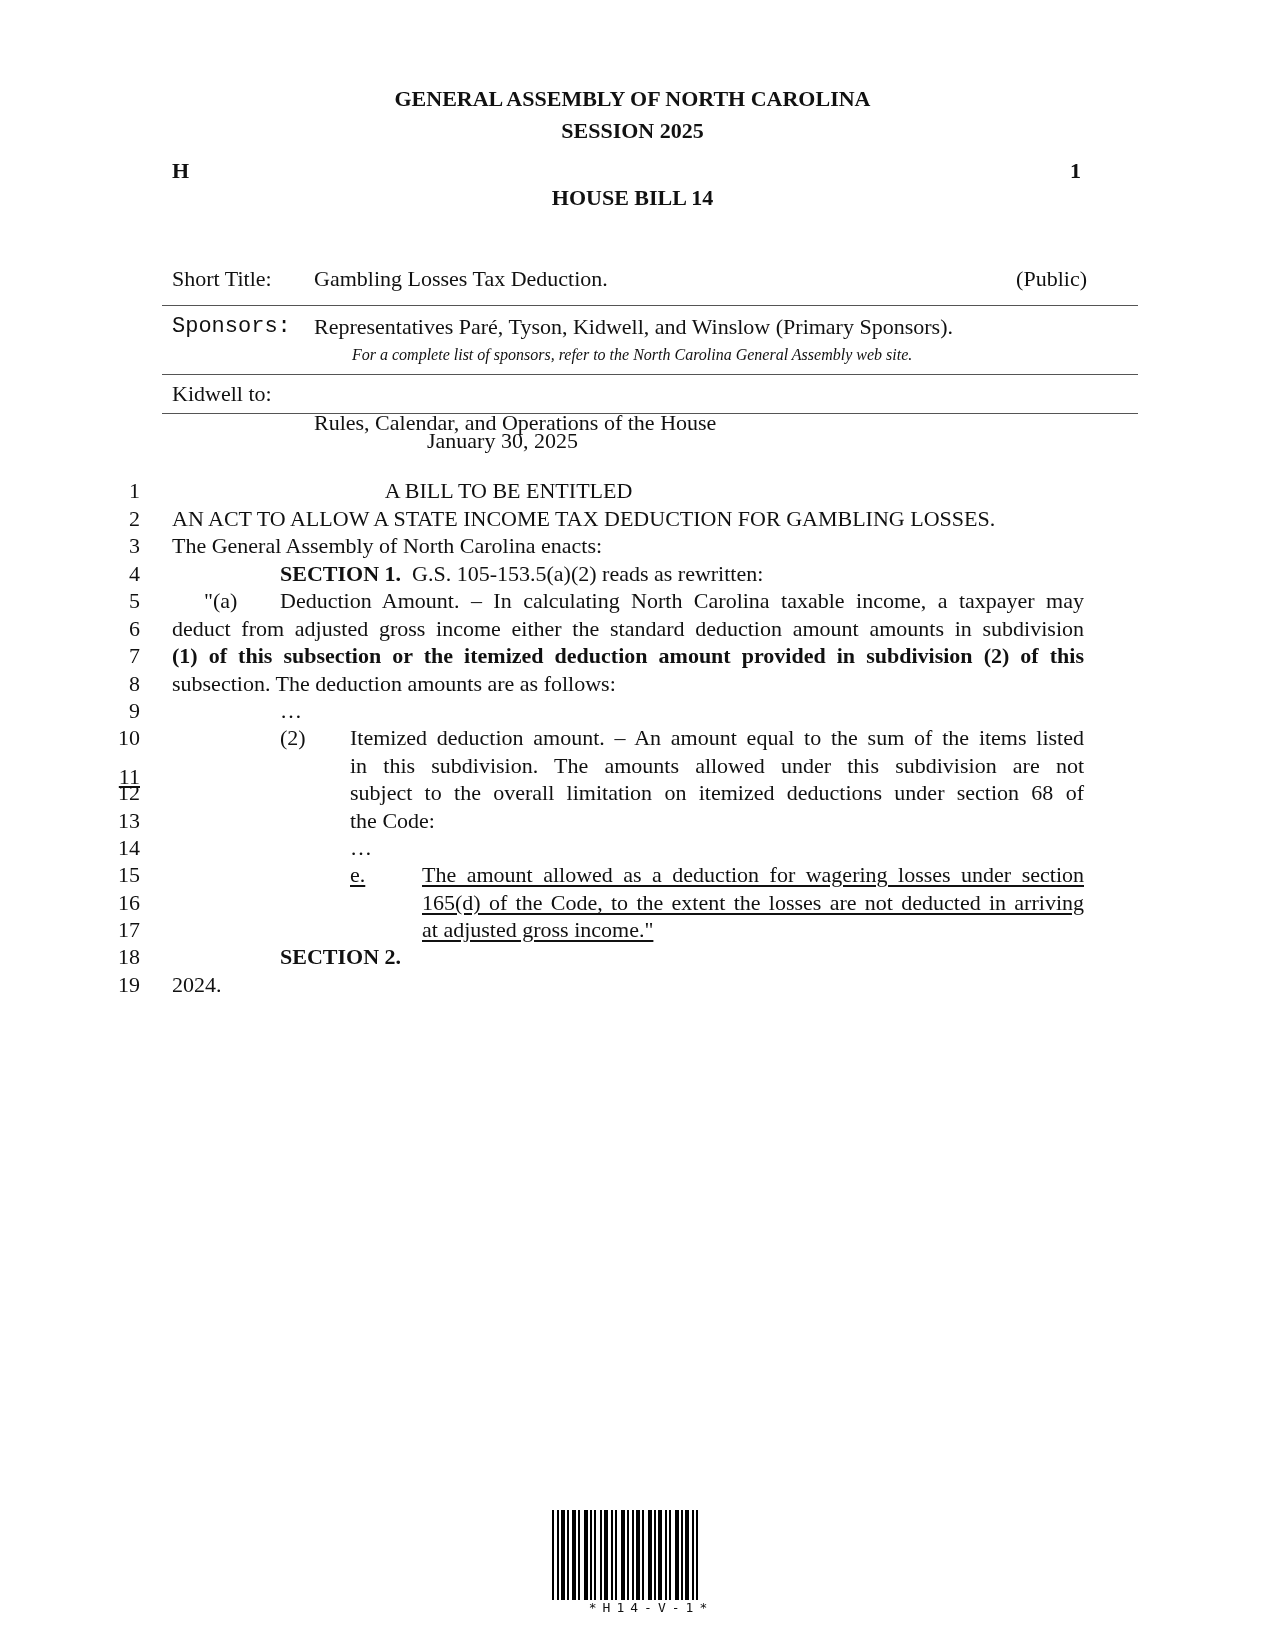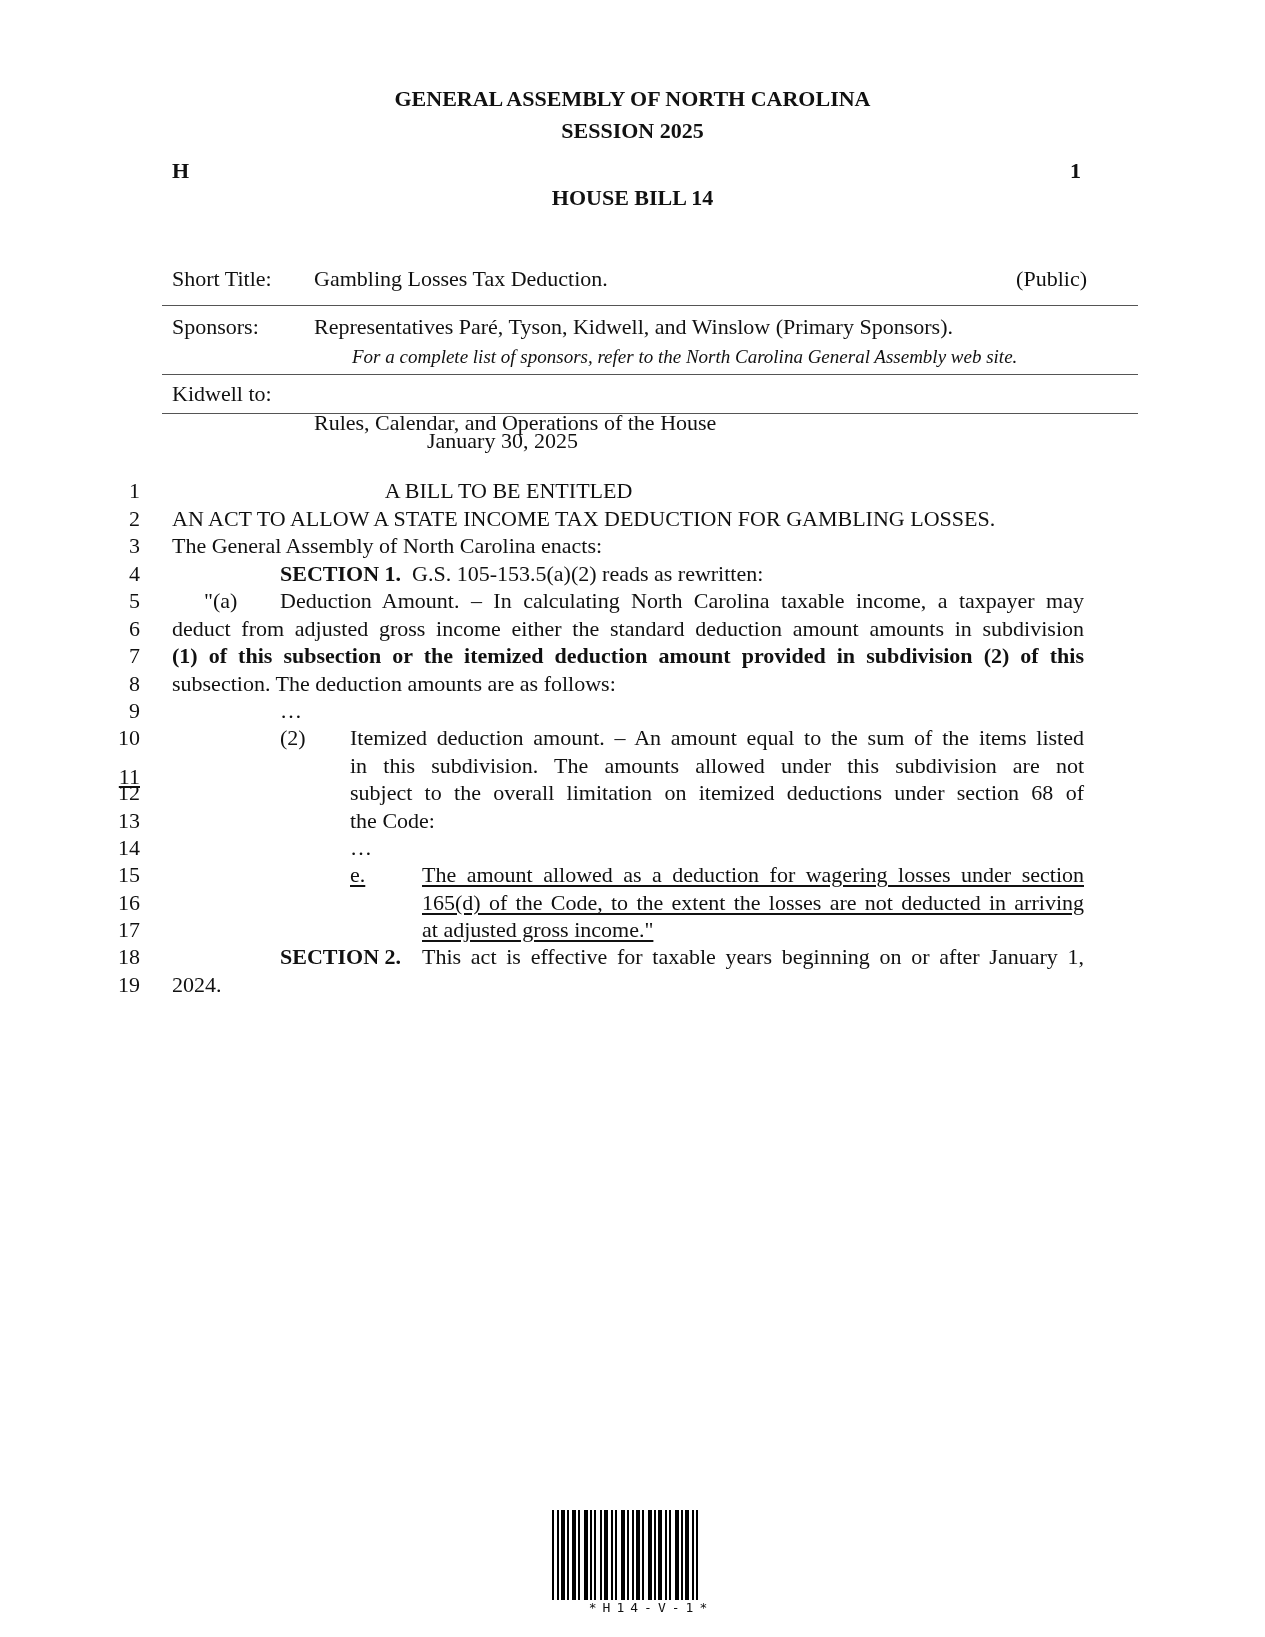--- a/index.html
+++ b/index.html
@@ -25,23 +25,23 @@
 <div class="abs b t22" style="top:158px;left:172px;">H</div>
 <div class="abs b t22" style="top:158px;left:1070px;">1</div>
 <div class="abs hdr" style="top:185px;">HOUSE BILL 14</div>
 
 <div>
   <div class="abs t22" style="top:266px;left:172px;">Short Title:</div>
   <div class="abs t22" style="top:266px;left:314px;">Gambling Losses Tax Deduction.</div>
   <div class="abs t22" style="top:266px;right:178px;">(Public)</div>
   <div class="hr" style="top:305px;"></div>
 
-  <div class="abs t22" style="top:314px;left:172px;">Sponsors:</div>
+  <div class="abs t22" style="top:314px;left:172px;font-family:Liberation Mono, monospace;">Sponsors:</div>
   <div class="abs t22" style="top:314px;left:314px;">Representatives Paré, Tyson, Kidwell, and Winslow (Primary Sponsors).</div>
-  <div class="abs" style="top:346px;left:352px;font-size:19px;font-style:italic;">For a complete list of sponsors, refer to the North Carolina General Assembly web site.</div>
+  <div class="abs" style="top:346px;left:352px;font-size:16px;font-style:italic;">For a complete list of sponsors, refer to the North Carolina General Assembly web site.</div>
   <div class="hr" style="top:374px;"></div>
 
   <div class="abs t22" style="top:381px;left:172px;">Kidwell to:</div>
   <div class="abs t22" style="top:381px;left:314px;margin-top:29px;">Rules, Calendar, and Operations of the House</div>
   <div class="hr" style="top:413px;"></div>
 </div>
 
 <div class="abs t22" style="top:428px;left:0;width:1005px;text-align:center;">January 30, 2025</div>
 
 <div>
@@ -90,21 +90,20 @@
   <div class="txt" style="top:808px;left:350px;">the Code:</div>
   <div class="txt" style="top:835px;left:350px;">…</div>
 
   <div class="txt u" style="top:862px;left:350px;">e.</div>
   <div class="txt just u" style="top:862px;left:422px;width:662px;">The amount allowed as a deduction for wagering losses under section</div>
   <div class="txt just u" style="top:890px;left:422px;width:662px;">165(d) of the Code, to the extent the losses are not deducted in arriving</div>
   <div class="txt u" style="top:917px;left:422px;">at adjusted gross income."</div>
 
   <div class="txt" style="top:944px;left:280px;width:804px;display:flex;justify-content:space-between;">
     <span class="b">SECTION 2.</span>
-    <span class="just" style="display:block;width:662px;">This act is effective for taxable years beginning on or after January 1,</span>
   </div>
   <div class="txt" style="top:972px;left:172px;">2024.</div>
 </div>
 
 <div class="barcode">
   <span style="width:2px;background:#000"></span>
     <span style="width:3px"></span>
   <span style="width:2px;background:#000"></span>
     <span style="width:2px"></span>
   <span style="width:4px;background:#000"></span>

